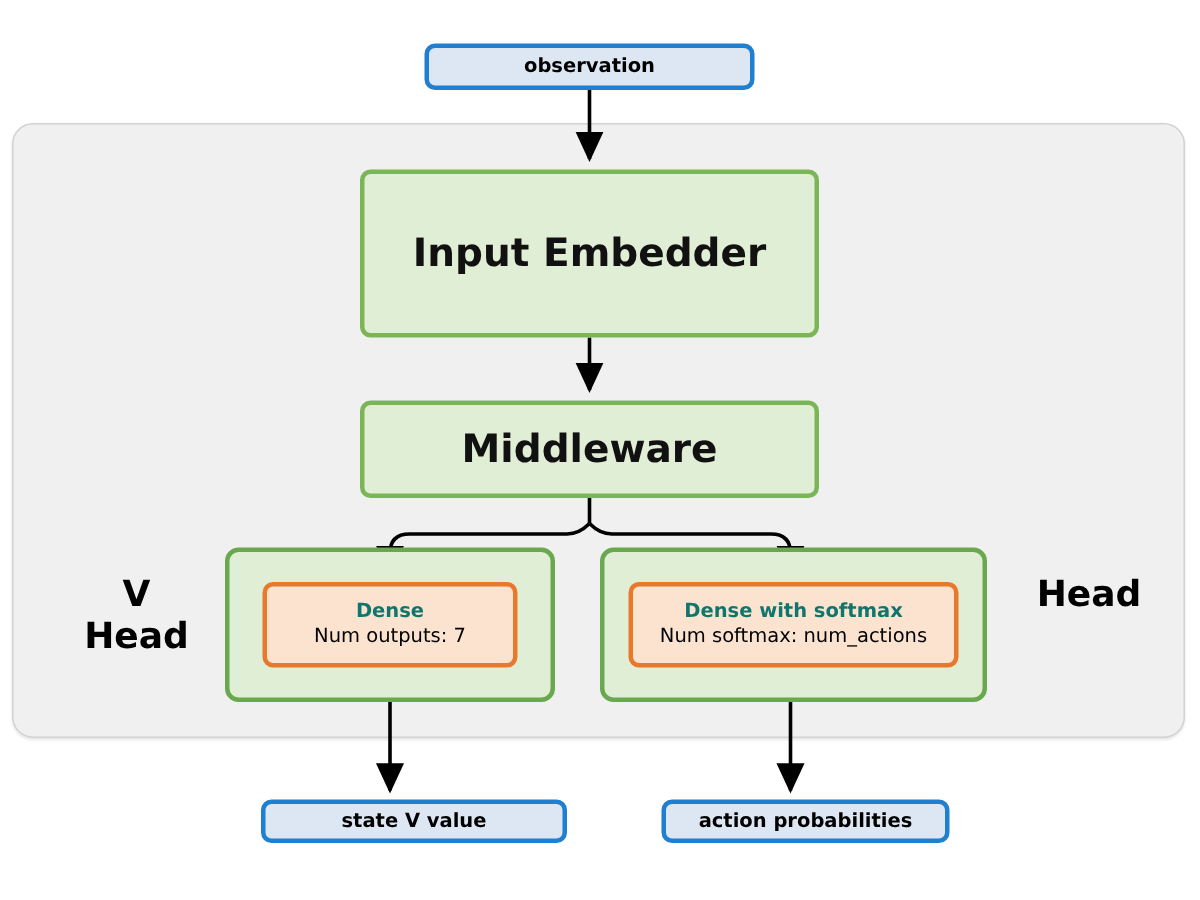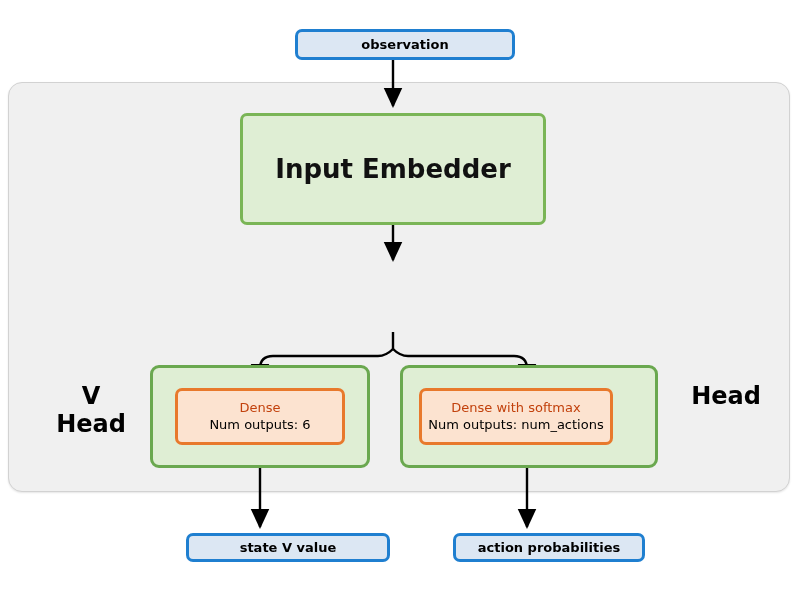--- a/index.html
+++ b/index.html
@@ -55,21 +55,20 @@
     border-radius: 7px;
     box-sizing: border-box;
     display: flex;
     align-items: center;
     justify-content: center;
     font-size: 13px;
     font-weight: bold;
     color: #000000;
     z-index: 10;
     white-space: nowrap;
-    margin-left: 12px;
   }
 
   
   .module-box {
     position: absolute;
     background: #dfeed4;
     border: 3px solid #7ab556;
     border-radius: 7px;
     box-sizing: border-box;
     display: flex;
@@ -101,22 +100,22 @@
     box-sizing: border-box;
     display: flex;
     flex-direction: column;
     align-items: center;
     justify-content: center;
     z-index: 12;
     white-space: nowrap;
   }
   .dense-title {
     font-size: 13px;
-    font-weight: normal;
-    color: #c2410c;
+    font-weight: bold;
+    color: #0f766e;
     line-height: 1.25;
   }
   .dense-sub {
     font-size: 13px;
     font-weight: normal;
     color: #000000;
     line-height: 1.25;
   }
 
   
@@ -138,38 +137,41 @@
   <div class="network-panel"></div>
 
   <div class="io-box" style="left:283px; top:29px; width:220px; height:31px;">
     <span>observation</span>
   </div>
 
   <div class="module-box" style="left:240px; top:113px; width:306px; height:112px;">
     <span>Input Embedder</span>
   </div>
 
+  <div class="module-box" style="left:240px; top:267px; width:306px; height:65px;">
+    <span>Middleware</span>
+  </div>
 
   <div class="head-group" style="left:150px; top:365px; width:220px; height:103px;"></div>
 
   <div class="dense-box" style="left:175px; top:388px; width:170px; height:57px;">
     <span class="dense-title">Dense</span>
-    <span class="dense-sub">Num outputs: 6</span>
+    <span class="dense-sub">Num outputs: 7</span>
   </div>
 
   <div class="head-label" style="left:38px; top:382px; width:106px;">
     <div>V</div>
     <div>Head</div>
   </div>
 
   <div class="head-group" style="left:400px; top:365px; width:258px; height:103px;"></div>
 
-  <div class="dense-box" style="left:419px; top:388px; width:194px; height:57px;">
+  <div class="dense-box" style="left:419px; top:388px; width:220px; height:57px;">
     <span class="dense-title">Dense with softmax</span>
-    <span class="dense-sub">Num outputs: num_actions</span>
+    <span class="dense-sub">Num softmax: num_actions</span>
   </div>
 
   <div class="head-label" style="left:664px; top:382px; width:124px;">
     <div>Head</div>
   </div>
 
   <div class="io-box" style="left:174px; top:533px; width:204px; height:29px;">
     <span>state V value</span>
   </div>
 

